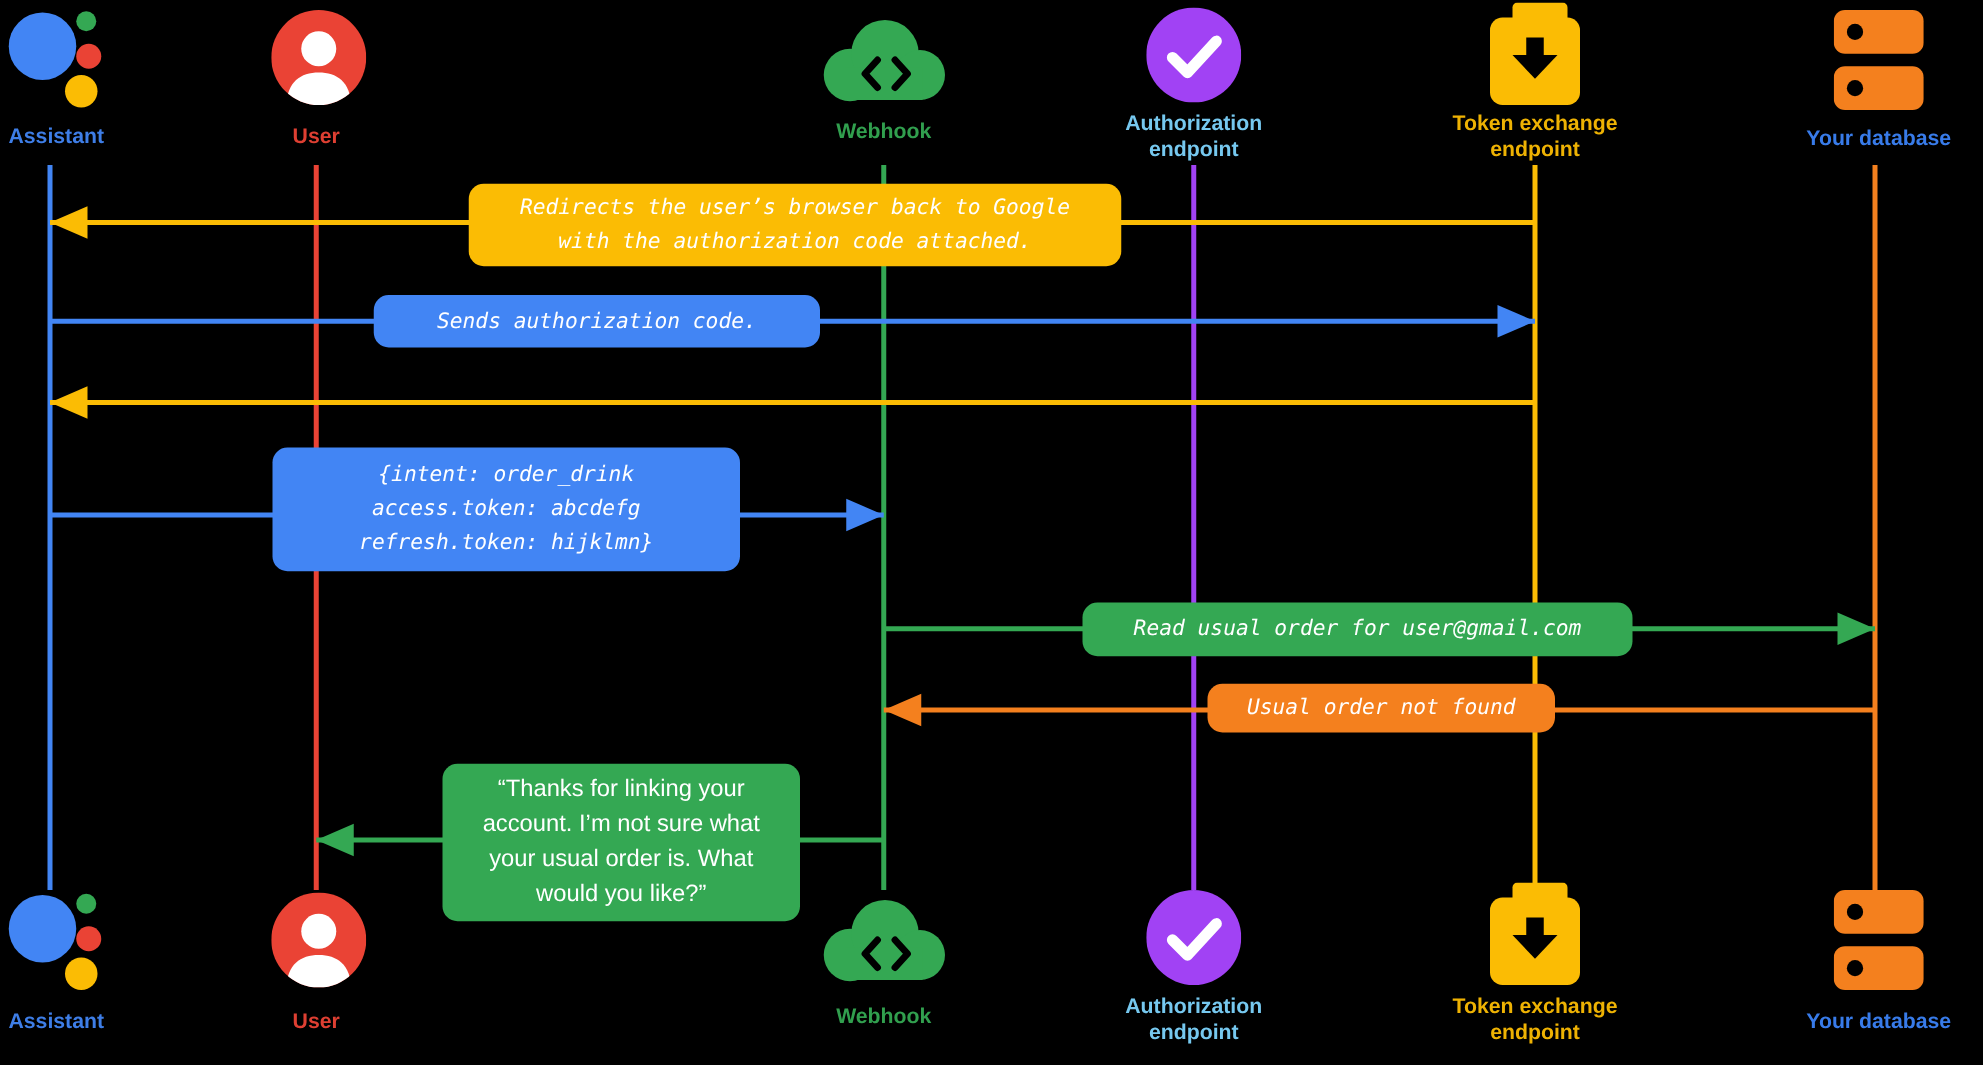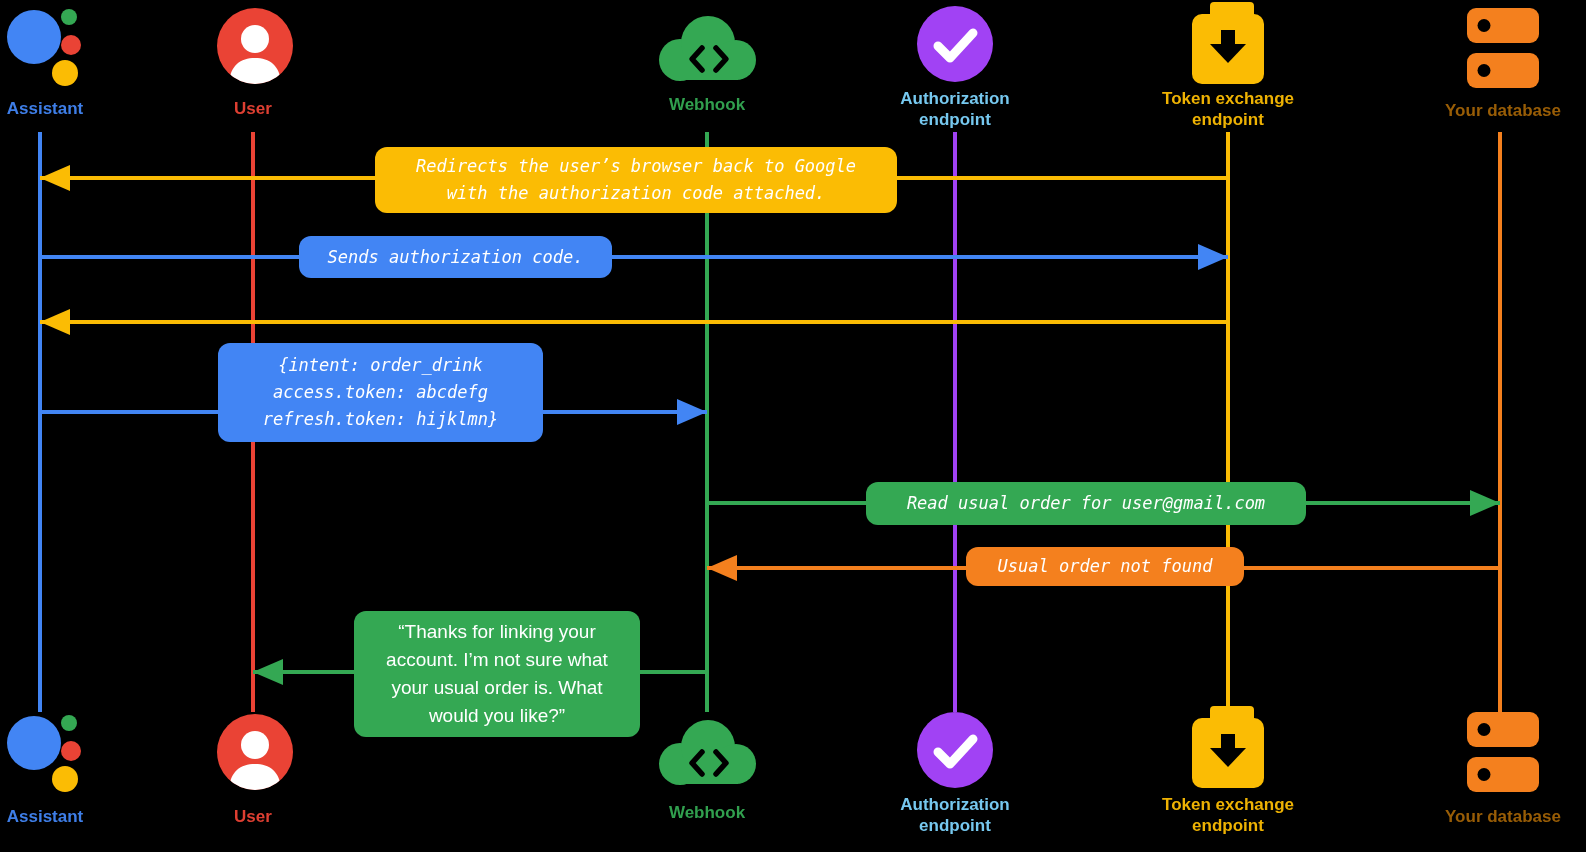--- a/index.html
+++ b/index.html
@@ -12,21 +12,21 @@
   .bg-blue{background:#4285F4}.bg-green{background:#34A853}.bg-yellow{background:#FBBC04}.bg-orange{background:#F4801E}
   .head{position:absolute;width:0;height:0;border-top:13px solid transparent;border-bottom:13px solid transparent;}
   .head.r{border-left:30px solid;}
   .head.l{border-right:30px solid;}
   .bubble{position:absolute;border-radius:12px;color:#fff;display:flex;align-items:center;justify-content:center;
           text-align:center;white-space:pre-line;font-family:"DejaVu Sans Mono","Liberation Mono",monospace;
           font-style:italic;font-size:17px;line-height:27px;padding:4px 10px;box-sizing:border-box;}
   .bubble.plain{font-family:"Liberation Sans",sans-serif;font-style:normal;font-size:19px;line-height:28px;}
   .actor-label{position:absolute;text-align:center;font-size:17px;font-weight:700;line-height:21px;opacity:.95;}
   .t-blue{color:#4285F4}.t-red{color:#EA4335}.t-green{color:#34A853}
-  .t-purple{color:#7dd3fc}.t-yellow{color:#FBBC04}.t-orange{color:#a16207}
+  .t-purple{color:#7dd3fc}.t-yellow{color:#FBBC04}.t-orange{color:#3b82f6}
   .icon{position:absolute;line-height:0;}
 </style>
 </head>
 <body>
 
 <div class="stage">
 
   <div class="lifeline ll-blue" style="left:38px"></div>
   <div class="lifeline ll-red" style="left:251px"></div>
   <div class="lifeline ll-green" style="left:705px"></div>
@@ -34,28 +34,28 @@
   <div class="lifeline ll-yellow" style="left:1226px"></div>
   <div class="lifeline ll-orange" style="left:1498px"></div>
 
   <div class="mline bg-yellow" style="left:40px;top:176px;width:1188px"></div>
   <div class="head l" style="left:40px;top:165px;border-right-color:#FBBC04"></div>
   <div class="bubble bg-yellow" style="left:375px;top:147px;width:522px;height:66px">Redirects the user’s browser back to Google
 with the authorization code attached.</div>
 
   <div class="mline bg-blue" style="left:40px;top:255px;width:1188px"></div>
   <div class="head r" style="left:1198px;top:244px;border-left-color:#4285F4"></div>
-  <div class="bubble bg-blue" style="left:299px;top:236px;width:313px;height:42px">Sends authorization code.</div>
+  <div class="bubble bg-blue" style="left:299px;top:236px;width:357px;height:42px">Sends authorization code.</div>
 
   <div class="mline bg-yellow" style="left:40px;top:320px;width:1188px"></div>
   <div class="head l" style="left:40px;top:309px;border-right-color:#FBBC04"></div>
 
   <div class="mline bg-blue" style="left:40px;top:410px;width:667px"></div>
   <div class="head r" style="left:677px;top:399px;border-left-color:#4285F4"></div>
-  <div class="bubble bg-blue" style="left:218px;top:343px;width:325px;height:99px">{intent: order_drink
+  <div class="bubble bg-blue" style="left:218px;top:358px;width:374px;height:99px">{intent: order_drink
 access.token: abcdefg
 refresh.token: hijklmn}</div>
 
   <div class="mline bg-green" style="left:707px;top:501px;width:793px"></div>
   <div class="head r" style="left:1470px;top:490px;border-left-color:#34A853"></div>
   <div class="bubble bg-green" style="left:866px;top:482px;width:440px;height:43px">Read usual order for user@gmail.com</div>
 
   <div class="mline bg-orange" style="left:707px;top:566px;width:793px"></div>
   <div class="head l" style="left:707px;top:555px;border-right-color:#F4801E"></div>
   <div class="bubble bg-orange" style="left:966px;top:547px;width:278px;height:39px">Usual order not found</div>

